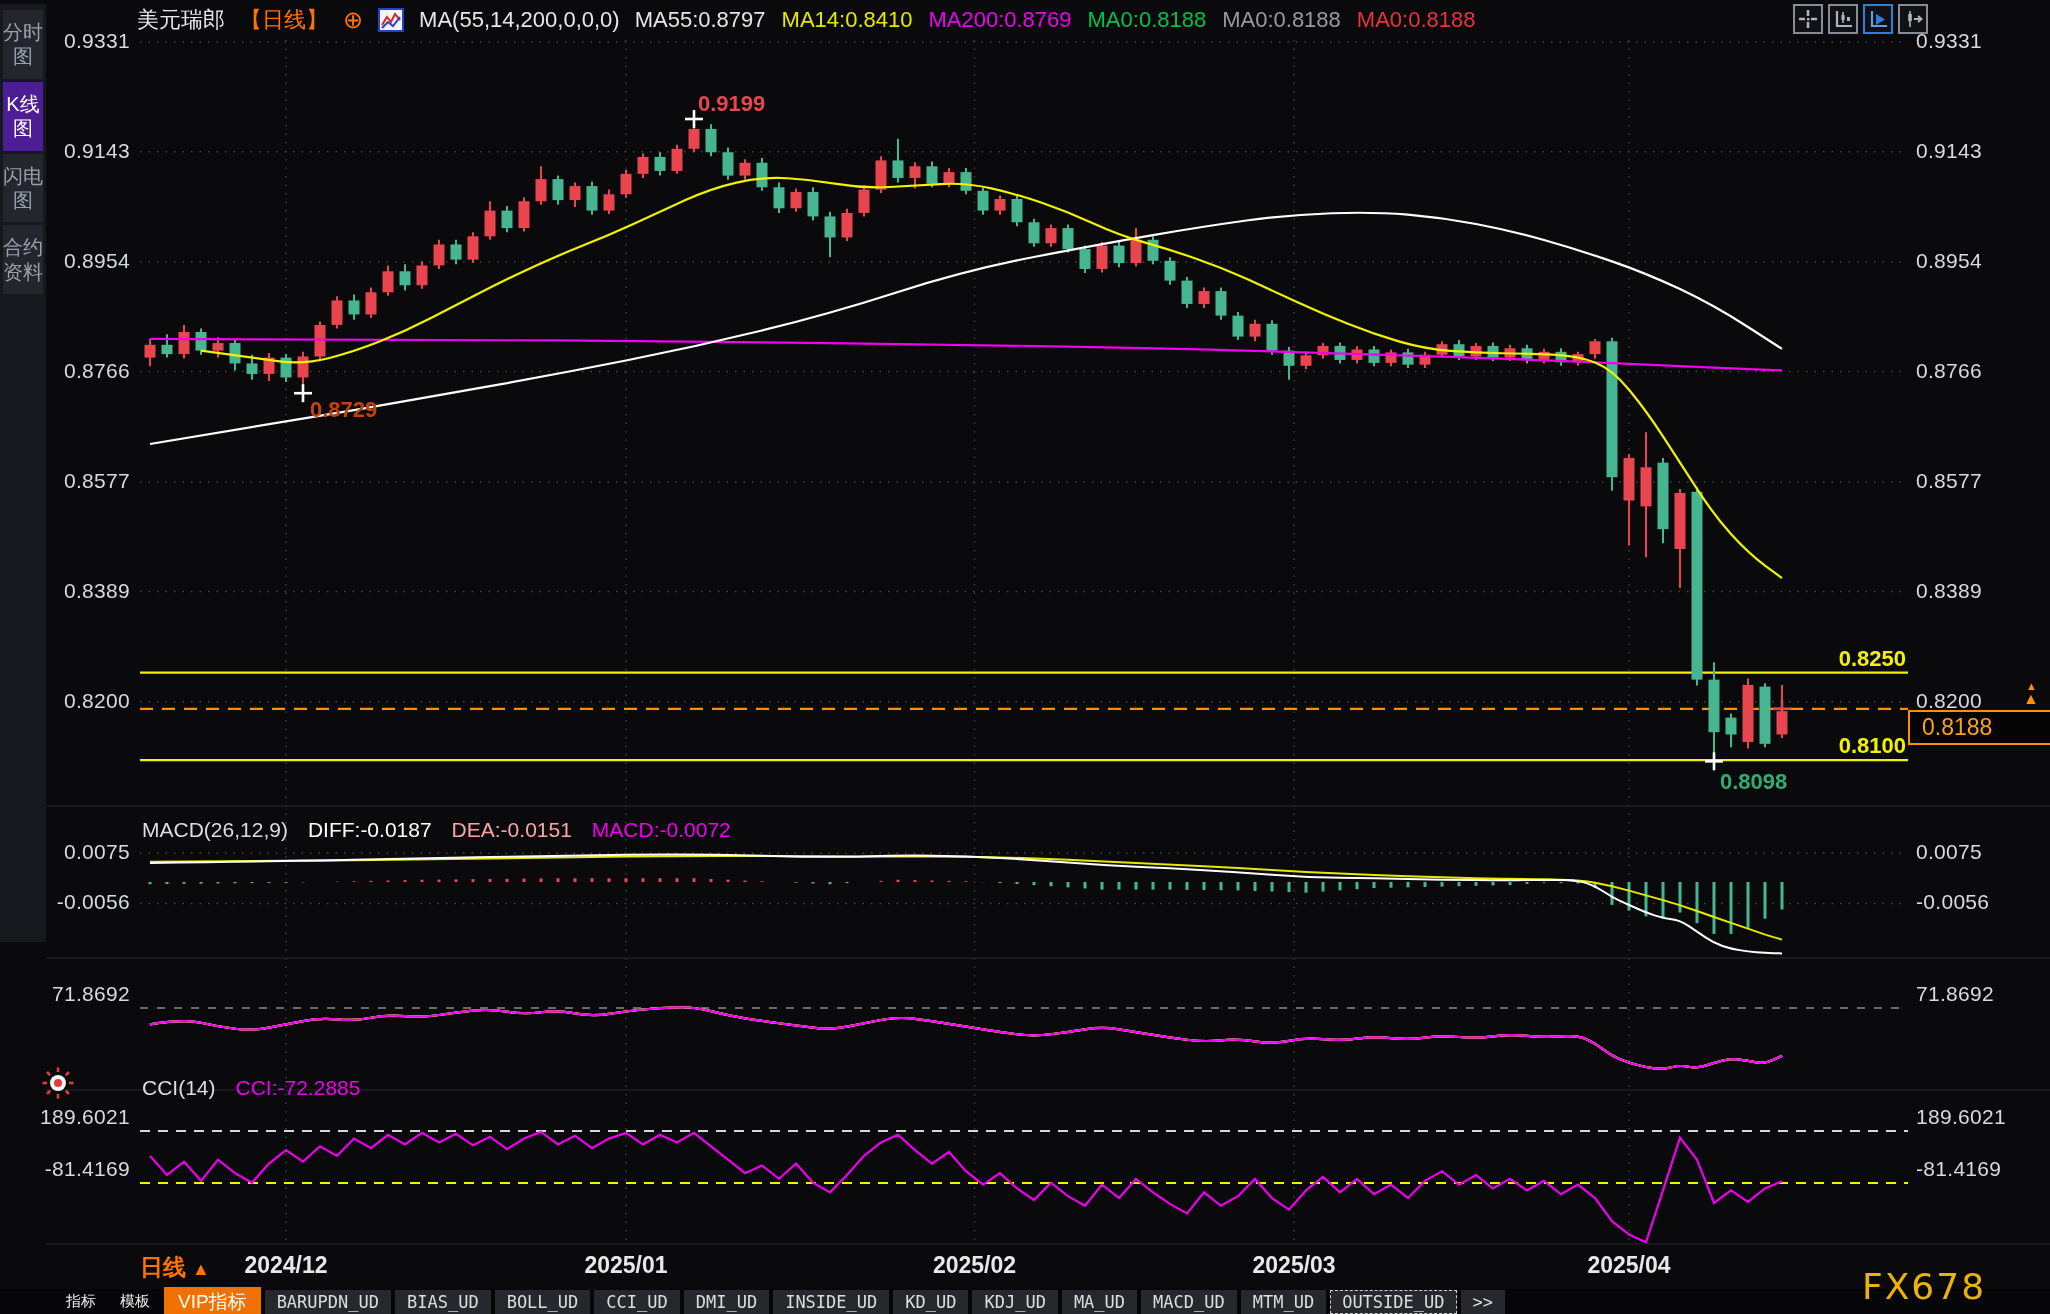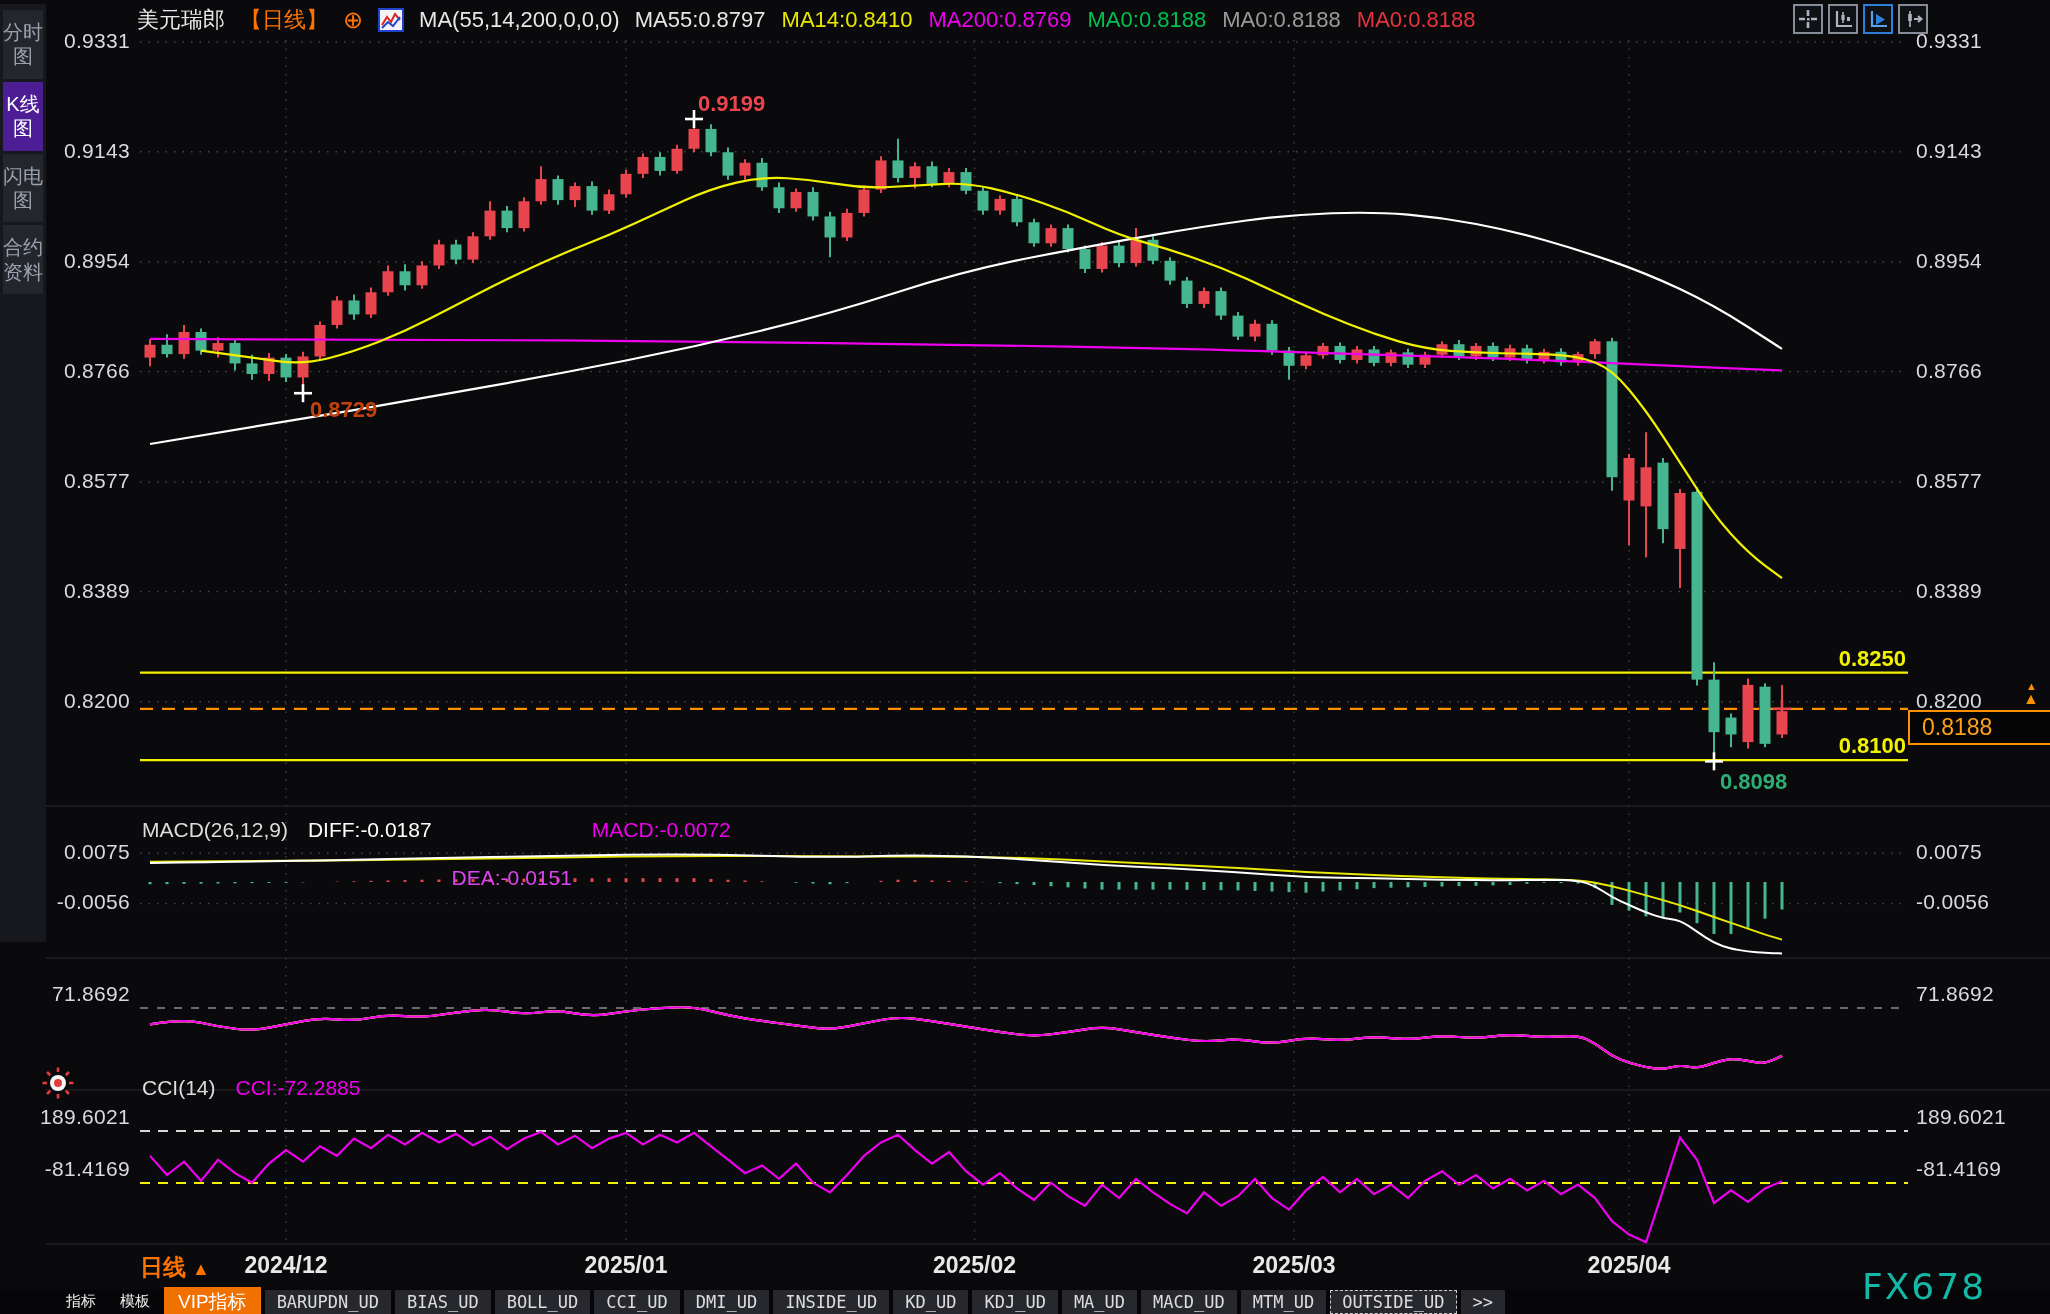--- a/index.html
+++ b/index.html
@@ -45,21 +45,21 @@
              z-index:6;}
   .tag-arrow{position:absolute;color:#ff9100;z-index:7;line-height:1;}
   
   #tabbar{position:absolute;left:0;bottom:0;width:2050px;height:25px;background:#060608;
           display:flex;align-items:center;gap:4px;padding-left:56px;box-sizing:border-box;z-index:5;}
   .tab-plain{color:#f0f0f0;font-size:15px;padding:0 10px;cursor:pointer;}
   .tab-vip{background:#f07000;color:#fff;font-size:19px;padding:2px 14px;cursor:pointer;}
   .tab-box{background:#26282d;color:#dcdcdc;font-family:"DejaVu Sans Mono",monospace;
            font-size:17px;padding:2px 12px;cursor:pointer;}
   .tab-box.dashed{outline:1px dashed #cfcfcf;outline-offset:-1px;}
-  #watermark{position:absolute;left:1862px;top:1266px;font-size:36px;color:#14b8a6;
+  #watermark{position:absolute;left:1862px;top:1266px;font-size:36px;color:#eab308;
              letter-spacing:2px;z-index:6;font-family:"DejaVu Sans",sans-serif;}
 </style>
 </head>
 <body>
 
 <div id="app">
   <svg id="chart-svg" viewBox="0 0 2050 1314">
       <g>
         <line x1="140" x2="1908" y1="42" y2="42" stroke="#46474d" stroke-dasharray="1.5 7" stroke-width="1.5"></line>
         <line x1="140" x2="1908" y1="151.6792000000002" y2="151.6792000000002" stroke="#46474d" stroke-dasharray="1.5 7" stroke-width="1.5"></line>
@@ -487,21 +487,21 @@
           <line x1="8" y1="3" x2="8" y2="19" stroke="#aeb4bd" stroke-width="1.6"></line>
           <rect x="6.2" y="6" width="3.6" height="7" fill="#aeb4bd"></rect>
           <path d="M12 11h7M16 8l3.5 3-3.5 3" stroke="#aeb4bd" stroke-width="2" fill="none"></path>
         </svg>
     </div>
   </div>
 
   <div class="pane-head" id="macd-head" style="top:818px;">
     <span class="pane-title">MACD(26,12,9)</span>
   <span style="color: rgb(255, 255, 255);">DIFF:-0.0187</span>
-      <span style="color: #d946ef; margin-top: 48px;">DEA:-0.0151</span>
+      <span style="color: #fca5a5;">DEA:-0.0151</span>
       <span style="color: rgb(238, 0, 238);">MACD:-0.0072</span>
     </div>
   <div class="pane-head" id="cci-head" style="top:1076px;">
     <span class="pane-title">CCI(14)</span>
   <span style="color: rgb(238, 0, 238);">CCI:-72.2885</span>
     </div>
 
   <div id="labels">
       <div class="ann" style="left: 698px; top: 91.0088px; color: rgb(232, 69, 79);">0.9199</div>
       <div class="ann" style="left: 310px; top: 397.207px; color: #c2410c;">0.8729</div>

